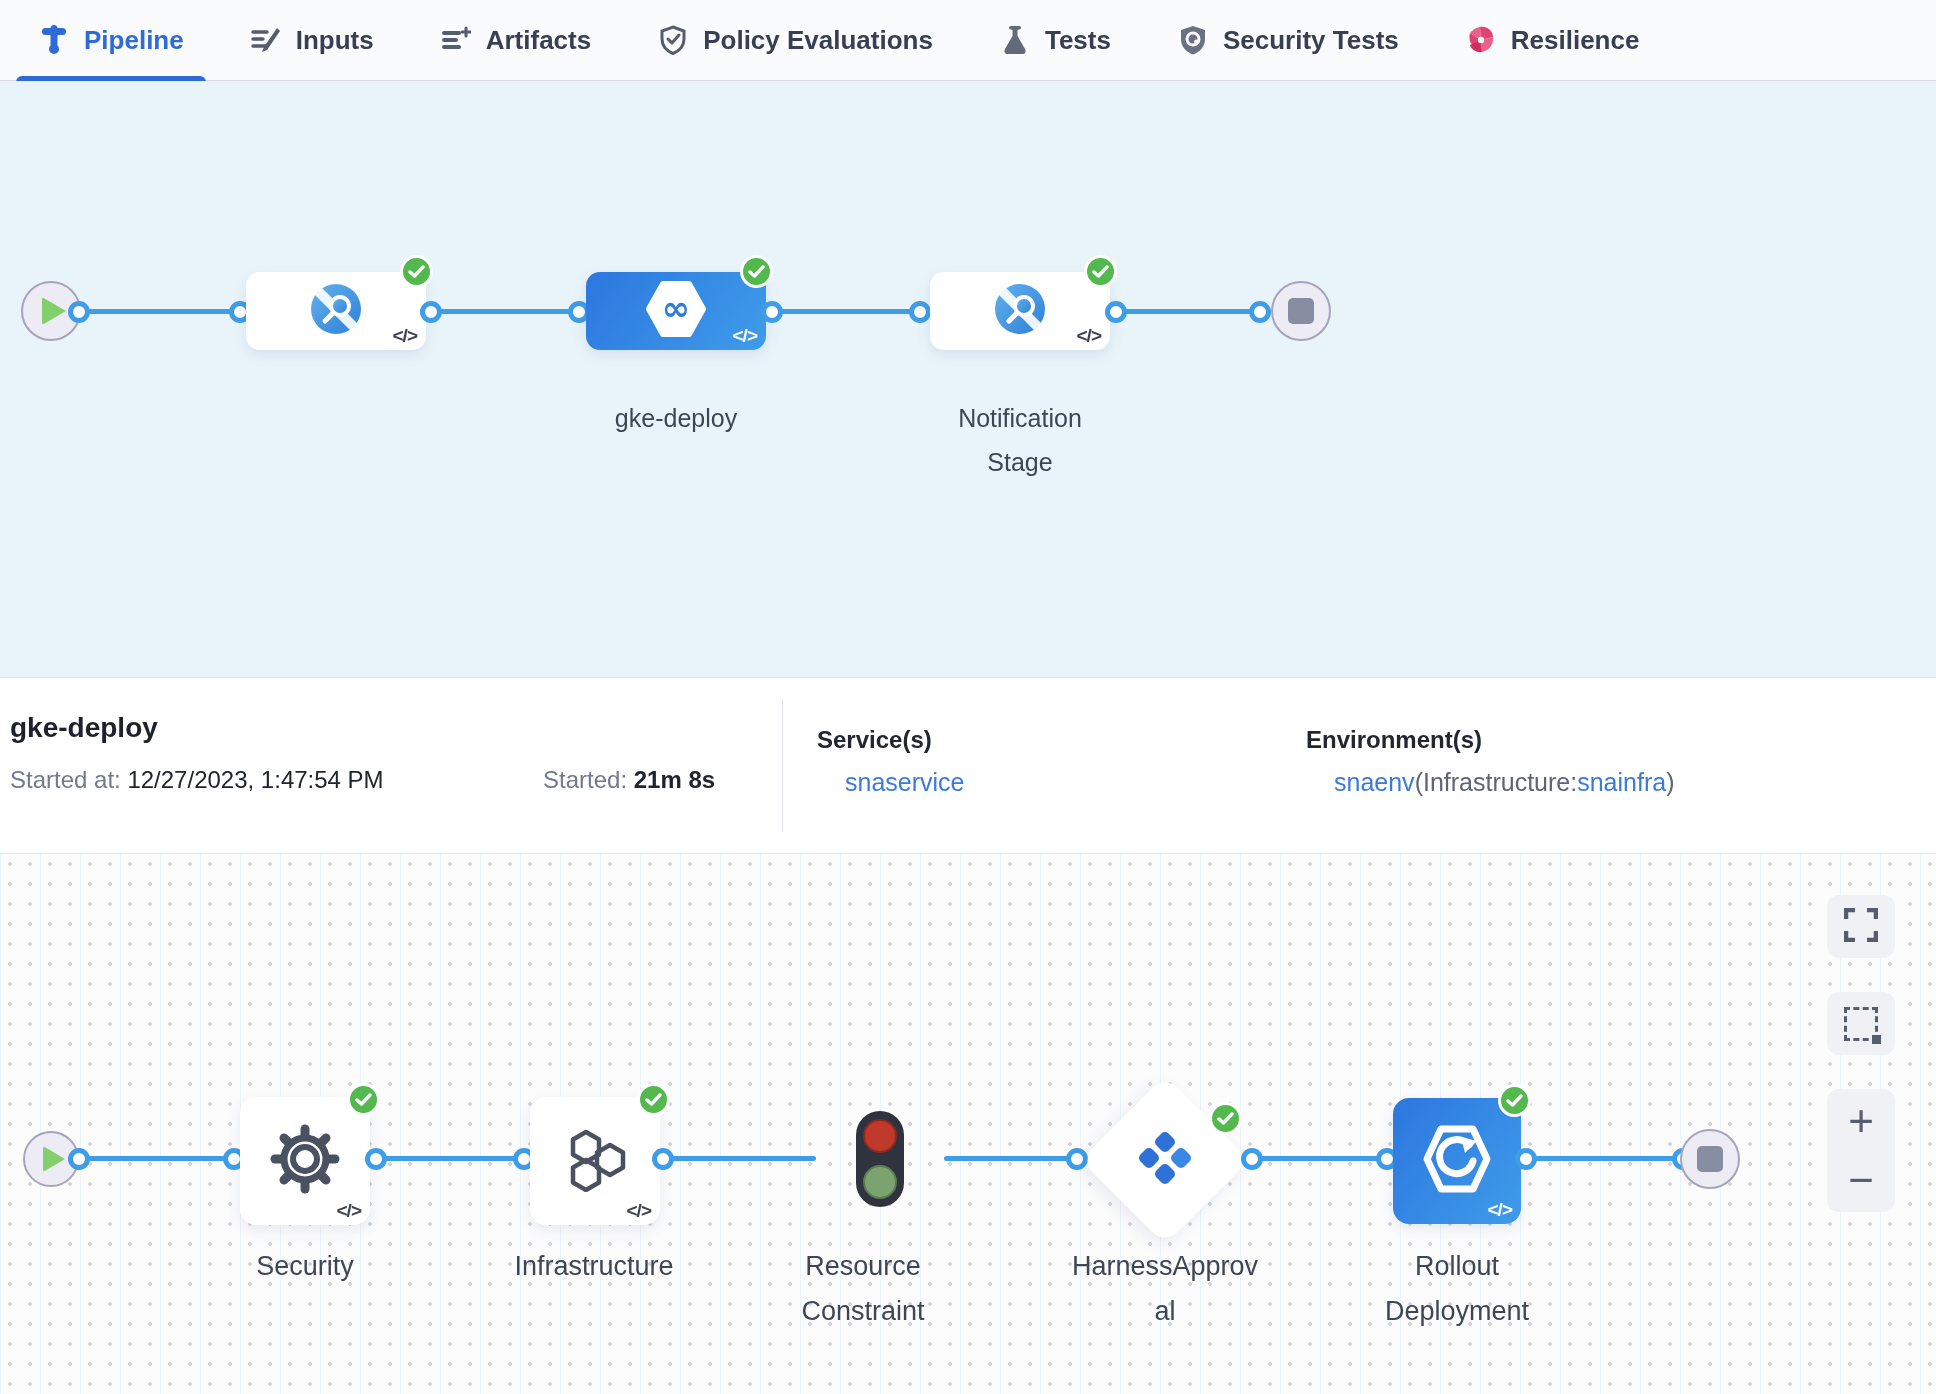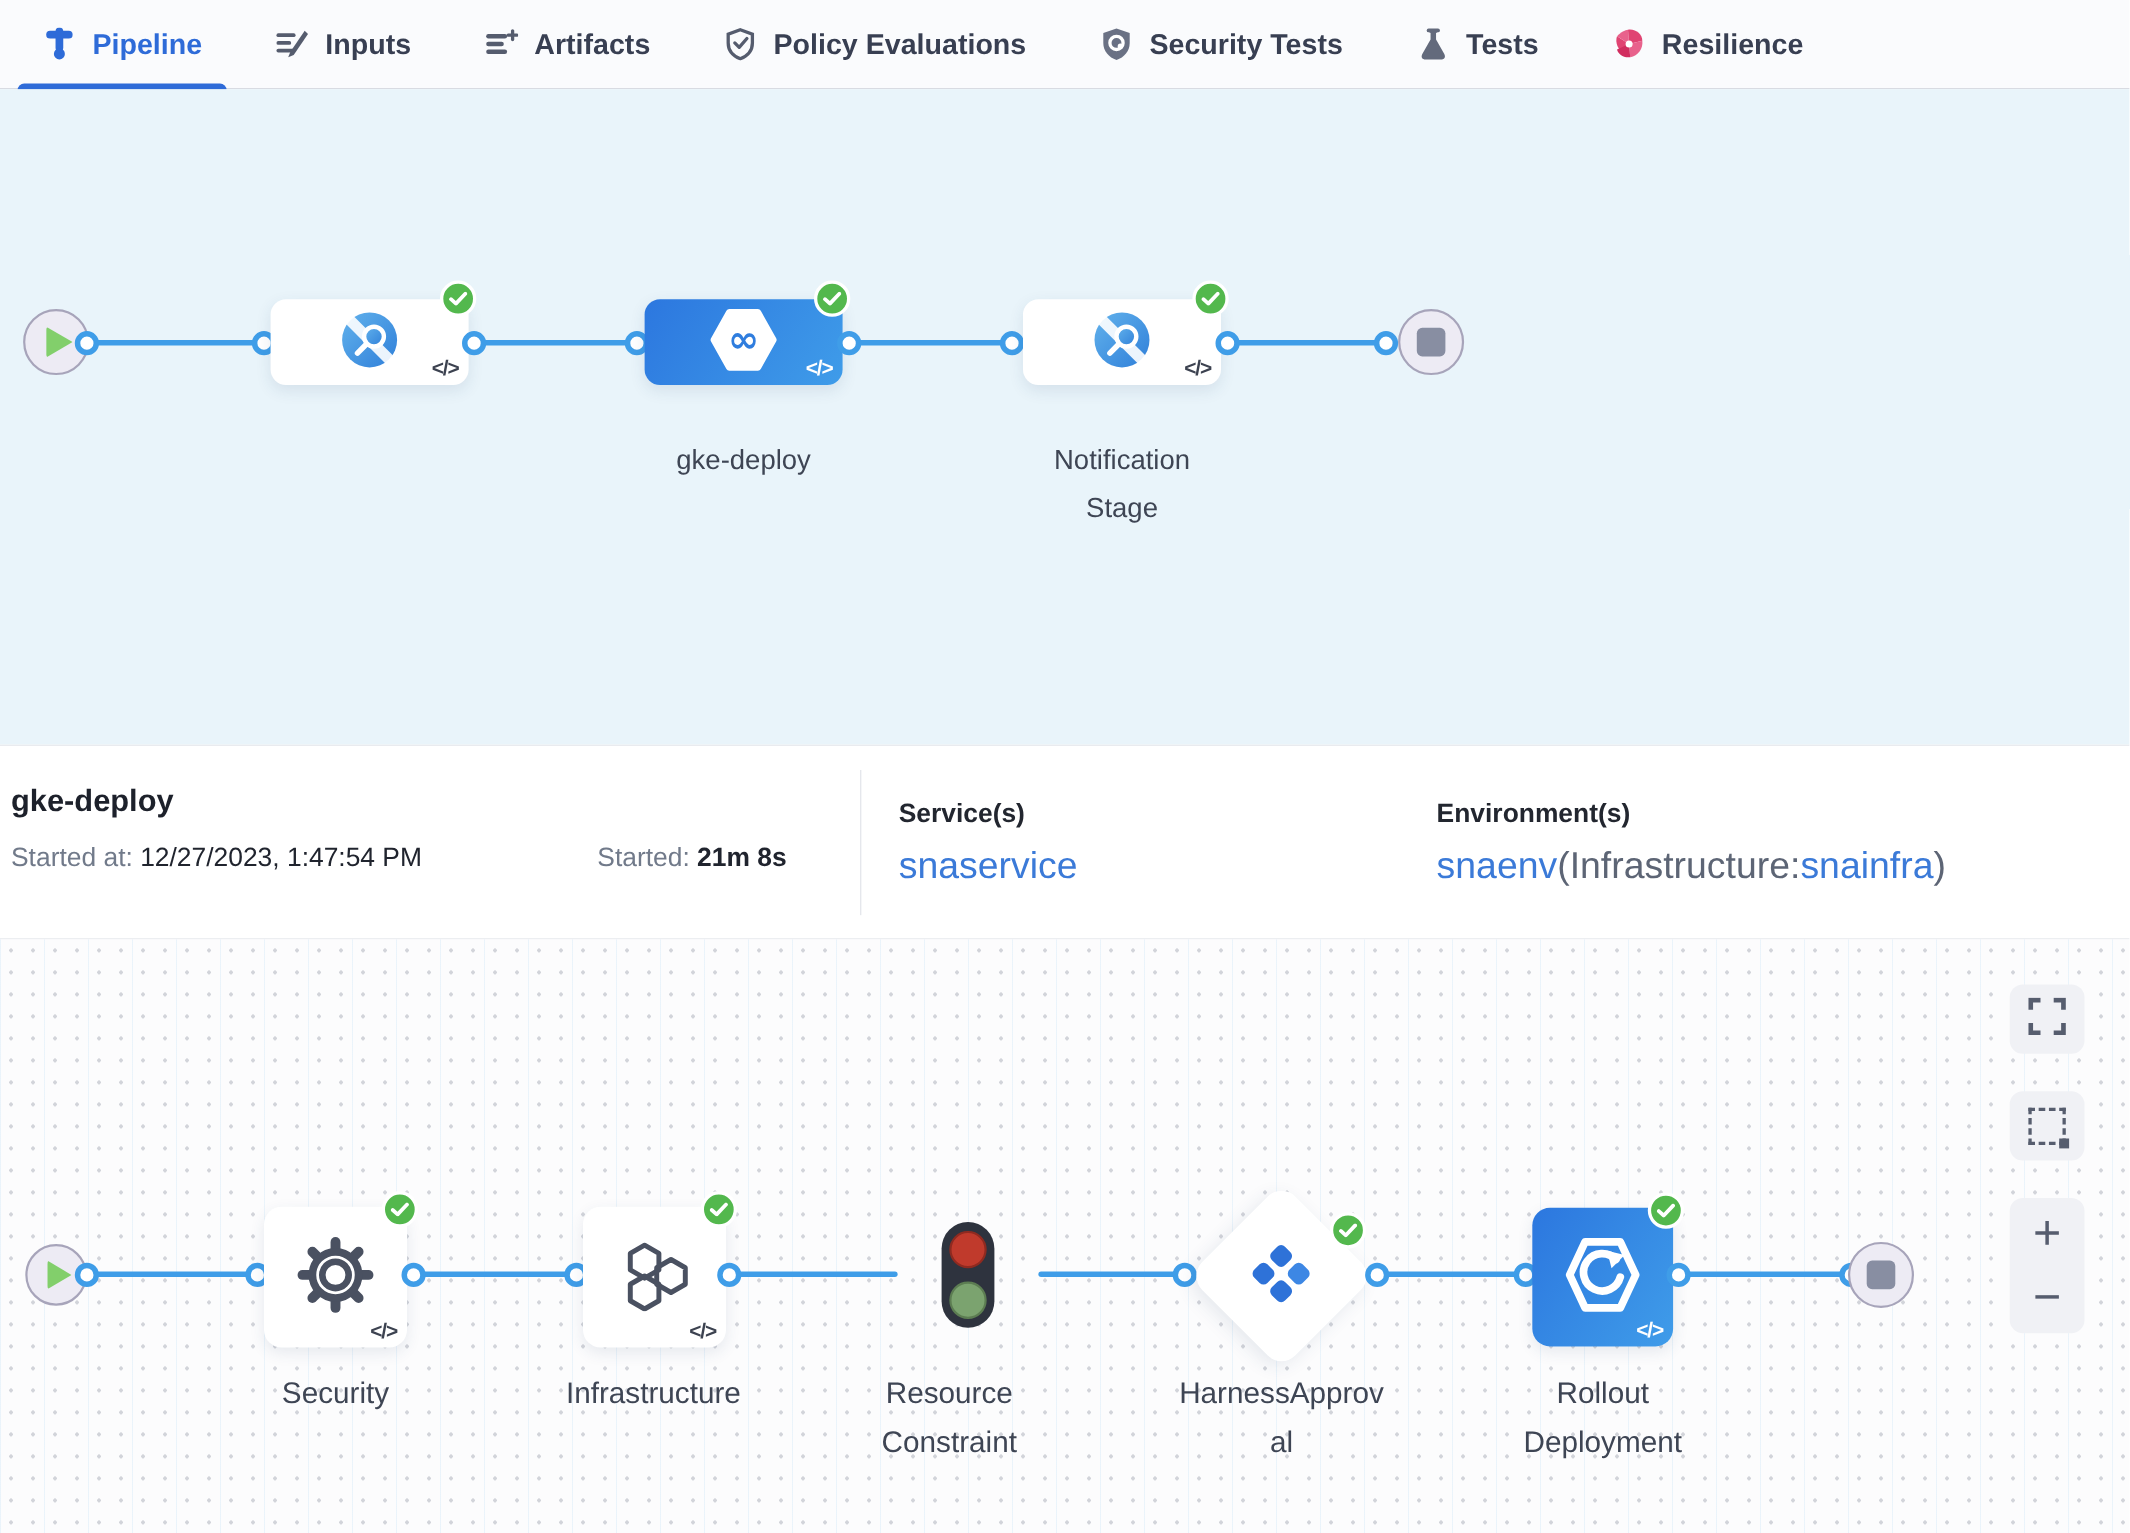--- a/index.html
+++ b/index.html
@@ -46,21 +46,21 @@
   .node-label { position:absolute; text-align:center; font-size:25px; line-height:44px; color:#3e4554; }
 
   
   .details { position:absolute; top:677px; left:0; width:1936px; height:177px; background:#fff;
              border-top:1px solid #e4e7ec; border-bottom:1px solid #e4e7ec; }
   .details .title { position:absolute; left:10px; top:34px; font-size:28px; font-weight:700; color:#1d212b; }
   .d-row { position:absolute; top:88px; font-size:24px; color:#20242e; }
   .d-muted { color:#717a8a;margin-top:32px; }
   .d-divider { position:absolute; left:782px; top:22px; width:1px; height:132px; background:#dfe2e8; }
   .d-label { position:absolute; top:48px; font-size:24px; font-weight:700; color:#22262f; }
-  .d-links { position:absolute; top:90px; font-size:34px; color:#5d6575; }
+  .d-links { position:absolute; top:90px; font-size:25px; color:#5d6575;margin-left:28px; }
   .link { color:#3b7ad8; cursor:pointer; }
 
   
   .exec-area { position:absolute; top:854px; left:0; width:1936px; height:540px;
     background-color:#fcfcfd;
     background-image:
       repeating-linear-gradient(90deg, rgba(80,170,230,0.10) 0 1px, transparent 1px 40px),
       radial-gradient(circle, #d2d4da 1.6px, transparent 1.8px);
     background-size:auto, 20px 20px; }
 
@@ -149,37 +149,37 @@
         <svg width="28" height="30" viewBox="0 0 28 30" fill="none">
           <path d="M14 2 L25 6 V14 C25 21 20 26 14 28.5 C8 26 3 21 3 14 V6 Z" stroke="#555c6e" stroke-width="3"></path>
           <polyline points="9,14 13,18 20,10" stroke="#555c6e" stroke-width="3" fill="none" stroke-linecap="round" stroke-linejoin="round"></polyline>
         </svg>
       </span>
       <span>Policy Evaluations</span>
     </div>
 
     <div class="tab">
       <span class="ticon">
+        <svg width="26" height="30" viewBox="0 0 26 30">
+          <path d="M9 2 H17 V4 L15.5 5 V11 L23 24 C24.5 27 23 29 20 29 H6 C3 29 1.5 27 3 24 L10.5 11 V5 L9 4 Z" fill="#636a7c"></path>
+          <rect x="7" y="1" width="12" height="3.4" rx="1.7" fill="#636a7c"></rect>
+        </svg>
+      </span>
+      <span>Tests</span>
+    </div>
+
+    <div class="tab">
+      <span class="ticon">
         <svg width="28" height="30" viewBox="0 0 28 30">
           <path d="M14 1 L26 5 V14 C26 21.5 21 27 14 29.5 C7 27 2 21.5 2 14 V5 Z" fill="#6a7184"></path>
           <circle cx="14" cy="14" r="6" fill="none" stroke="#fff" stroke-width="3"></circle>
           <circle cx="17.5" cy="17" r="2.4" fill="#fff"></circle>
         </svg>
       </span>
       <span>Security Tests</span>
-    </div>
-
-    <div class="tab">
-      <span class="ticon">
-        <svg width="26" height="30" viewBox="0 0 26 30">
-          <path d="M9 2 H17 V4 L15.5 5 V11 L23 24 C24.5 27 23 29 20 29 H6 C3 29 1.5 27 3 24 L10.5 11 V5 L9 4 Z" fill="#636a7c"></path>
-          <rect x="7" y="1" width="12" height="3.4" rx="1.7" fill="#636a7c"></rect>
-        </svg>
-      </span>
-      <span>Tests</span>
     </div>
 
     <div class="tab">
       <span class="ticon">
         <svg width="30" height="30" viewBox="0 0 30 30">
           <g fill="#e04372">
             <path d="M15 15 L4 8 C2 14 5 21 11 24 Z"></path>
             <path d="M15 15 L14 2 C8 3 4 8 4 8 Z" fill="#e8628c"></path>
             <path d="M15 15 L14 2 C21 1 27 6 27 12 Z"></path>
             <path d="M15 15 L27 12 C28 19 23 26 16 27 Z" fill="#e8628c"></path>

